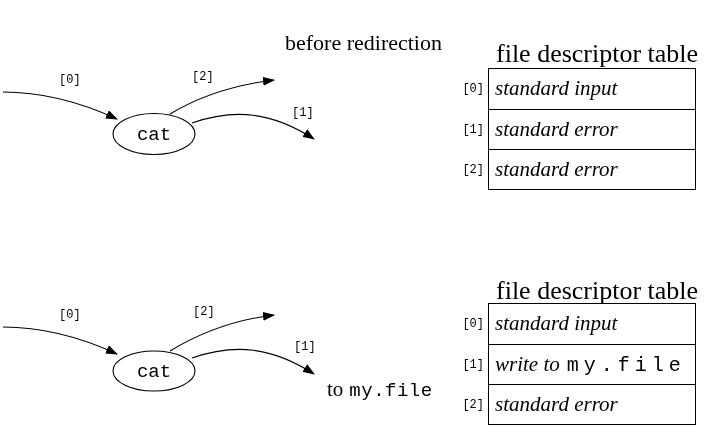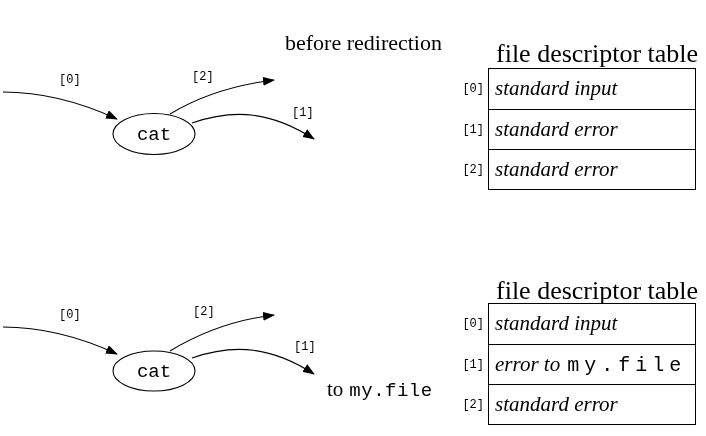--- a/index.html
+++ b/index.html
@@ -120,21 +120,21 @@
 
   <div class="abs serif table-heading" style="left:496px; top:276px;">file descriptor table</div>
 
   <div class="fd-table" style="top:303px;">
     <div class="fd-row">
       <span class="fd-index mono">[0]</span>
       <div class="fd-text serif"><span class="gap">standard input</span><span class="fd-mono"></span></div>
     </div>
     <div class="fd-row">
       <span class="fd-index mono">[1]</span>
-      <div class="fd-text serif"><span class="gap">error to</span><span class="fd-mono">my.file</span></div>
+      <div class="fd-text serif"><span class="gap">write to</span><span class="fd-mono">my.file</span></div>
     </div>
     <div class="fd-row">
       <span class="fd-index mono">[2]</span>
       <div class="fd-text serif"><span class="gap">standard error</span><span class="fd-mono"></span></div>
     </div>
   </div>
 
 </div>
 
 </body></html>

